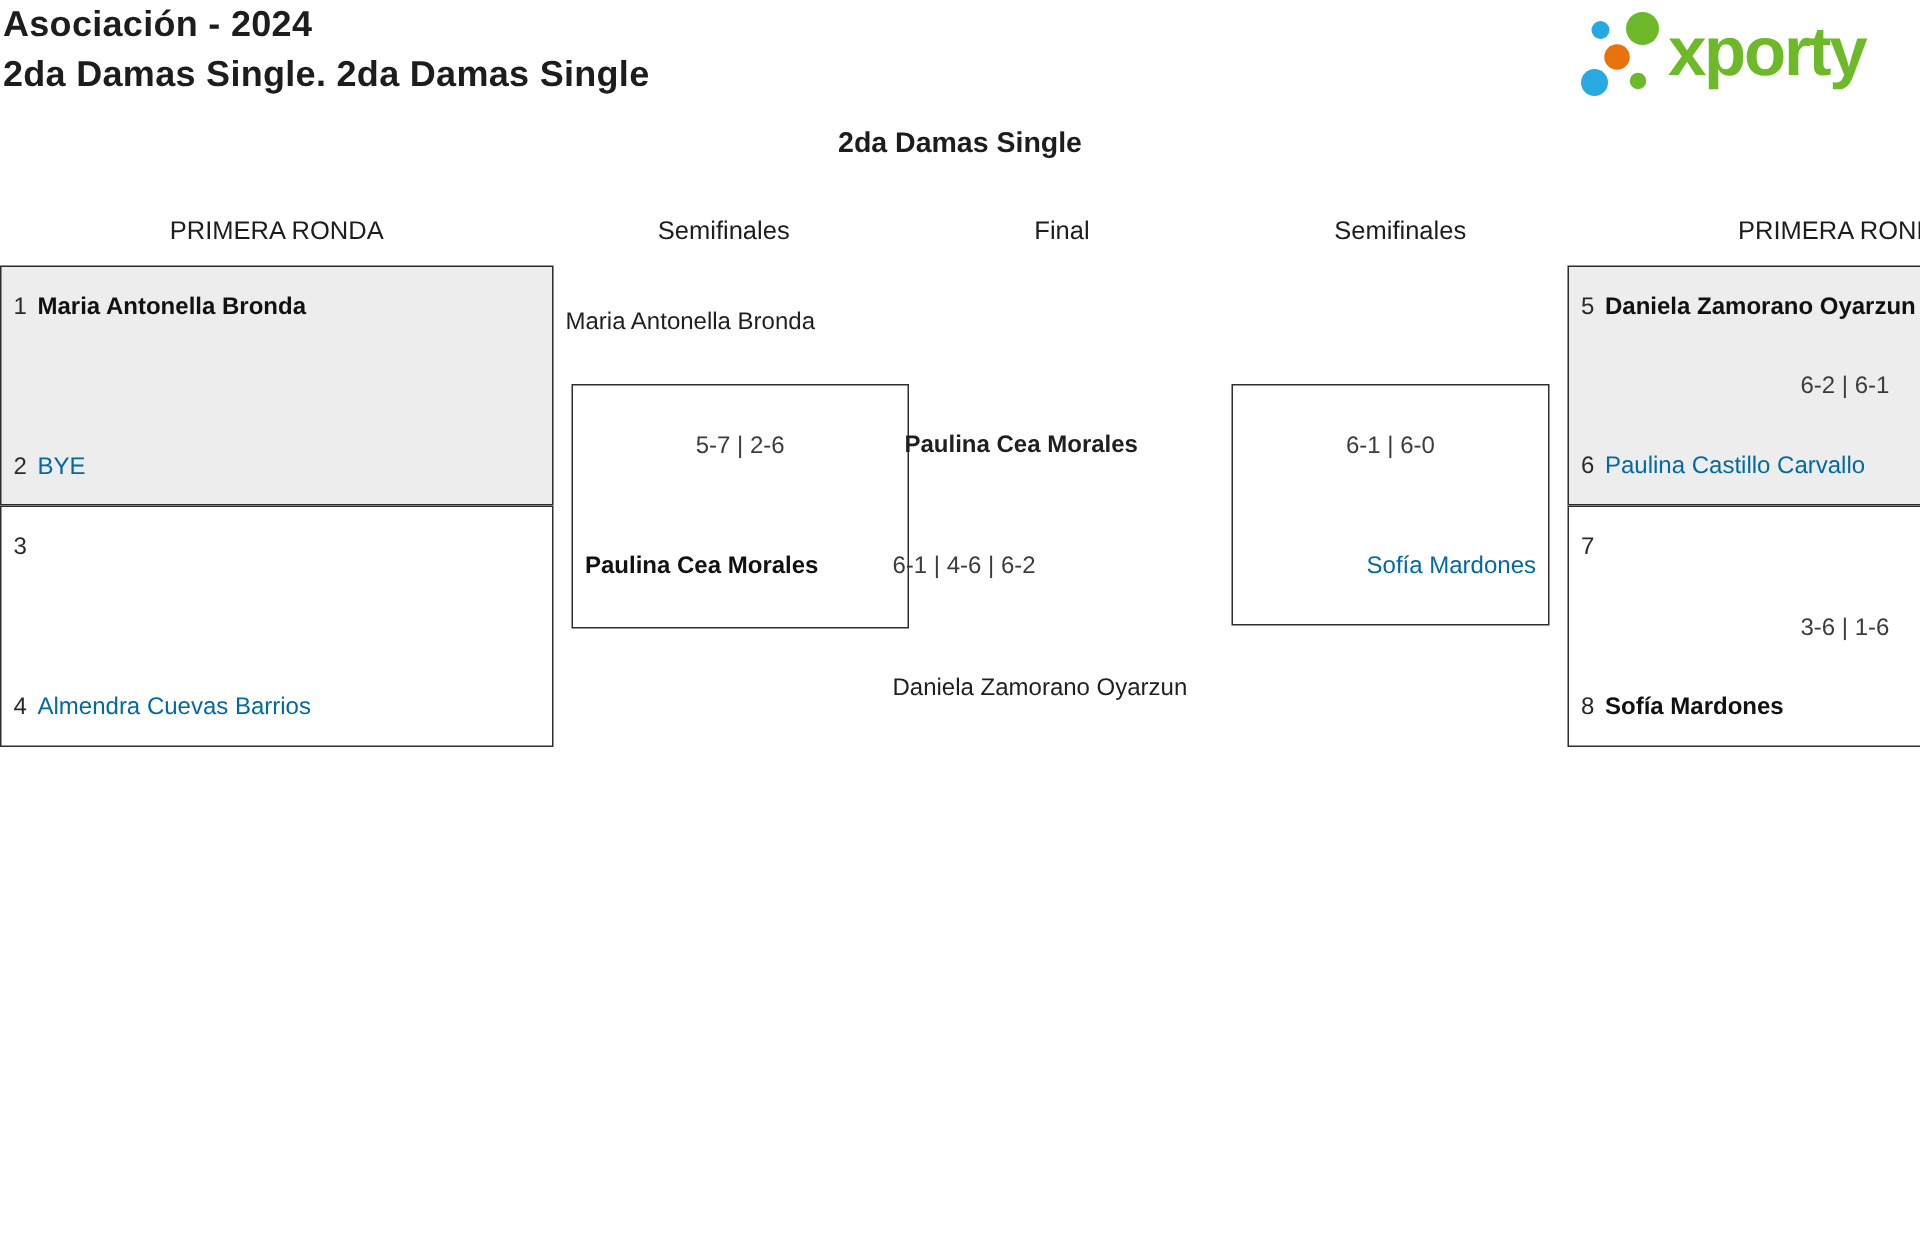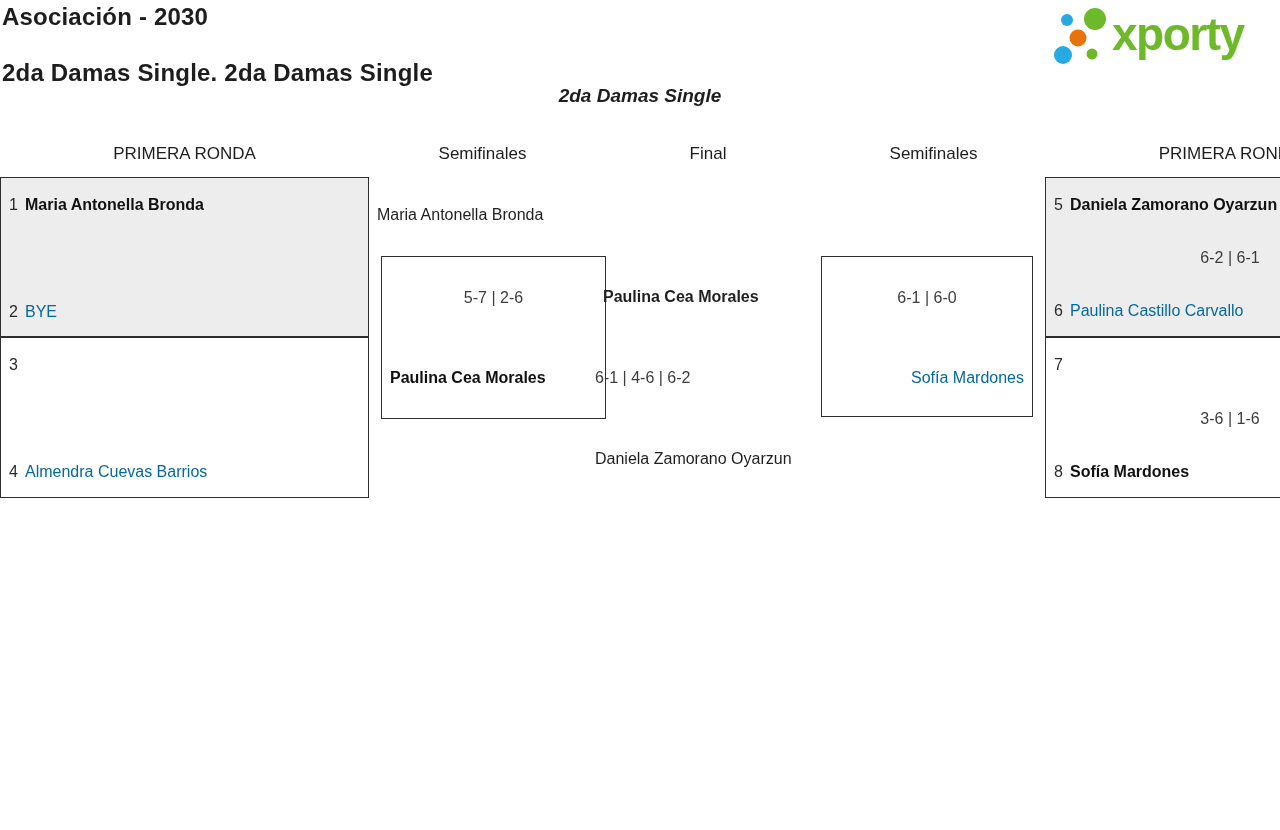--- a/index.html
+++ b/index.html
@@ -14,36 +14,36 @@
     background: #fff;
   }
 
   
   .title1 {
     position: absolute; left: 2px; top: 3px;
     font-size: 24px; font-weight: 700; letter-spacing: 0.2px;
   }
   .title2 {
     position: absolute; left: 2px; top: 36px;
-    font-size: 24px; font-weight: 700; letter-spacing: 0.2px; margin-top: 23px;
+    font-size: 24px; font-weight: 700; letter-spacing: 0.2px;
   }
   .logo { position: absolute; left: 1048px; top: 5px; width: 220px; height: 62px; }
   .logo svg { overflow: visible; }
   .logo-text {
     font-family: "Liberation Sans", sans-serif;
     font-weight: 700;
     font-size: 46px;
     letter-spacing: -1.5px;
     fill: var(--logo-green, #6eb92a);
   }
 
   
   .bracket-heading {
     position: absolute; left: 0; top: 85px; width: 1280px;
-    text-align: center; font-size: 19px; font-weight: 700; font-style: italic;
+    text-align: center; font-size: 19px; font-weight: 700;
   }
   .col-header {
     position: absolute; top: 144px;
     text-align: center; font-size: 17px; font-weight: 500;
     white-space: nowrap;
   }
   .ch0 { left: 0;      width: 369px; }
   .ch1 { left: 370px;  width: 225px; }
   .ch2 { left: 595px;  width: 226px; }
   .ch3 { left: 821px;  width: 225px; }
@@ -85,21 +85,21 @@
     font-size: 16px; line-height: 19px;
     white-space: nowrap; color: #1f1f1f;
   }
   .free.center { text-align: left; }
 </style>
 </head>
 <body>
 
 <div class="page">
 
-  <div class="title1">Asociación - 2030</div>
+  <div class="title1">Asociación - 2024</div>
   <div class="title2">2da Damas Single. 2da Damas Single</div>
 
   <div class="logo">
     <svg width="220" height="62" viewBox="0 0 220 62">
       <g>
         <circle cx="19" cy="15" r="6" style="fill: var(--logo-blue, #29a9e1);"></circle>
         <circle cx="47" cy="14" r="11" style="fill: var(--logo-green, #6eb92a);"></circle>
         <circle cx="30" cy="33" r="8.5" style="fill: var(--logo-orange, #e8730d);"></circle>
         <circle cx="15" cy="50" r="9" style="fill: var(--logo-blue, #29a9e1);"></circle>
         <circle cx="44" cy="49" r="5.5" style="fill: var(--logo-green, #6eb92a);"></circle>

